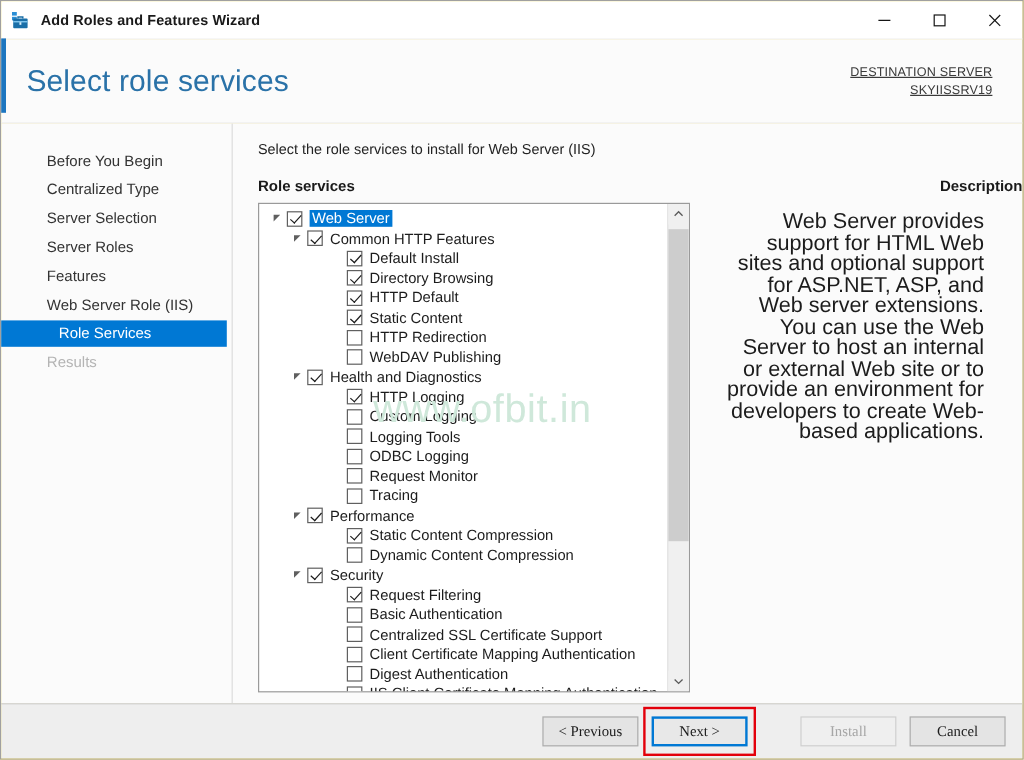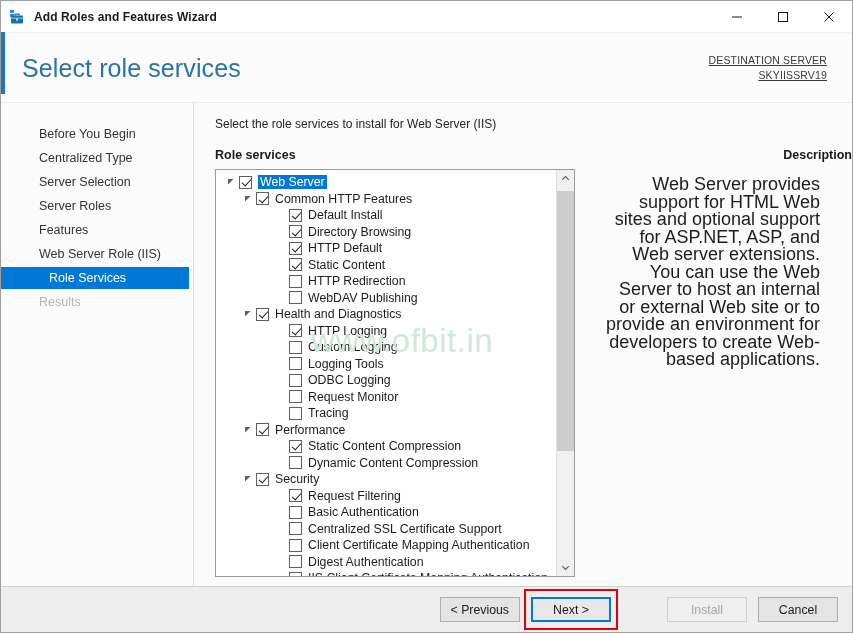--- a/index.html
+++ b/index.html
@@ -330,39 +330,39 @@
     align-items: center;
     justify-content: flex-end;
     padding-right: 14px;
     position: relative;
   }
   .btn {
     height: 25px;
     min-width: 80px;
     padding: 0 10px;
     font-size: 12.3px;
-    font-family: Liberation Sans, sans-serif;
+    font-family: Liberation Serif, serif;
     color: #1c1c1c;
     background: #e4e4e4;
     border: 1px solid #adadad;
     box-sizing: border-box;
     cursor: default;
     white-space: nowrap;
   }
   .btn.disabled {
     color: #a6a6a6;
     background: #efefef;
     border-color: #cfcfcf;
   }
   .btn.focus {
     border: 2px solid #0078d4;
     background: #e8e8e8;
   }
   .gap-prev { margin-right: 11px; }
-  .gap-next { margin-right: 56px; }
+  .gap-next { margin-right: 44px; }
   .gap-install { margin-right: 11px; }
 
   .btn-wrap { position: relative; display: inline-block; }
   .redbox {
     position: absolute;
     left: -7px;
     top: -8px;
     right: -7px;
     bottom: -8px;
     border: 2.5px solid #e3000b;

